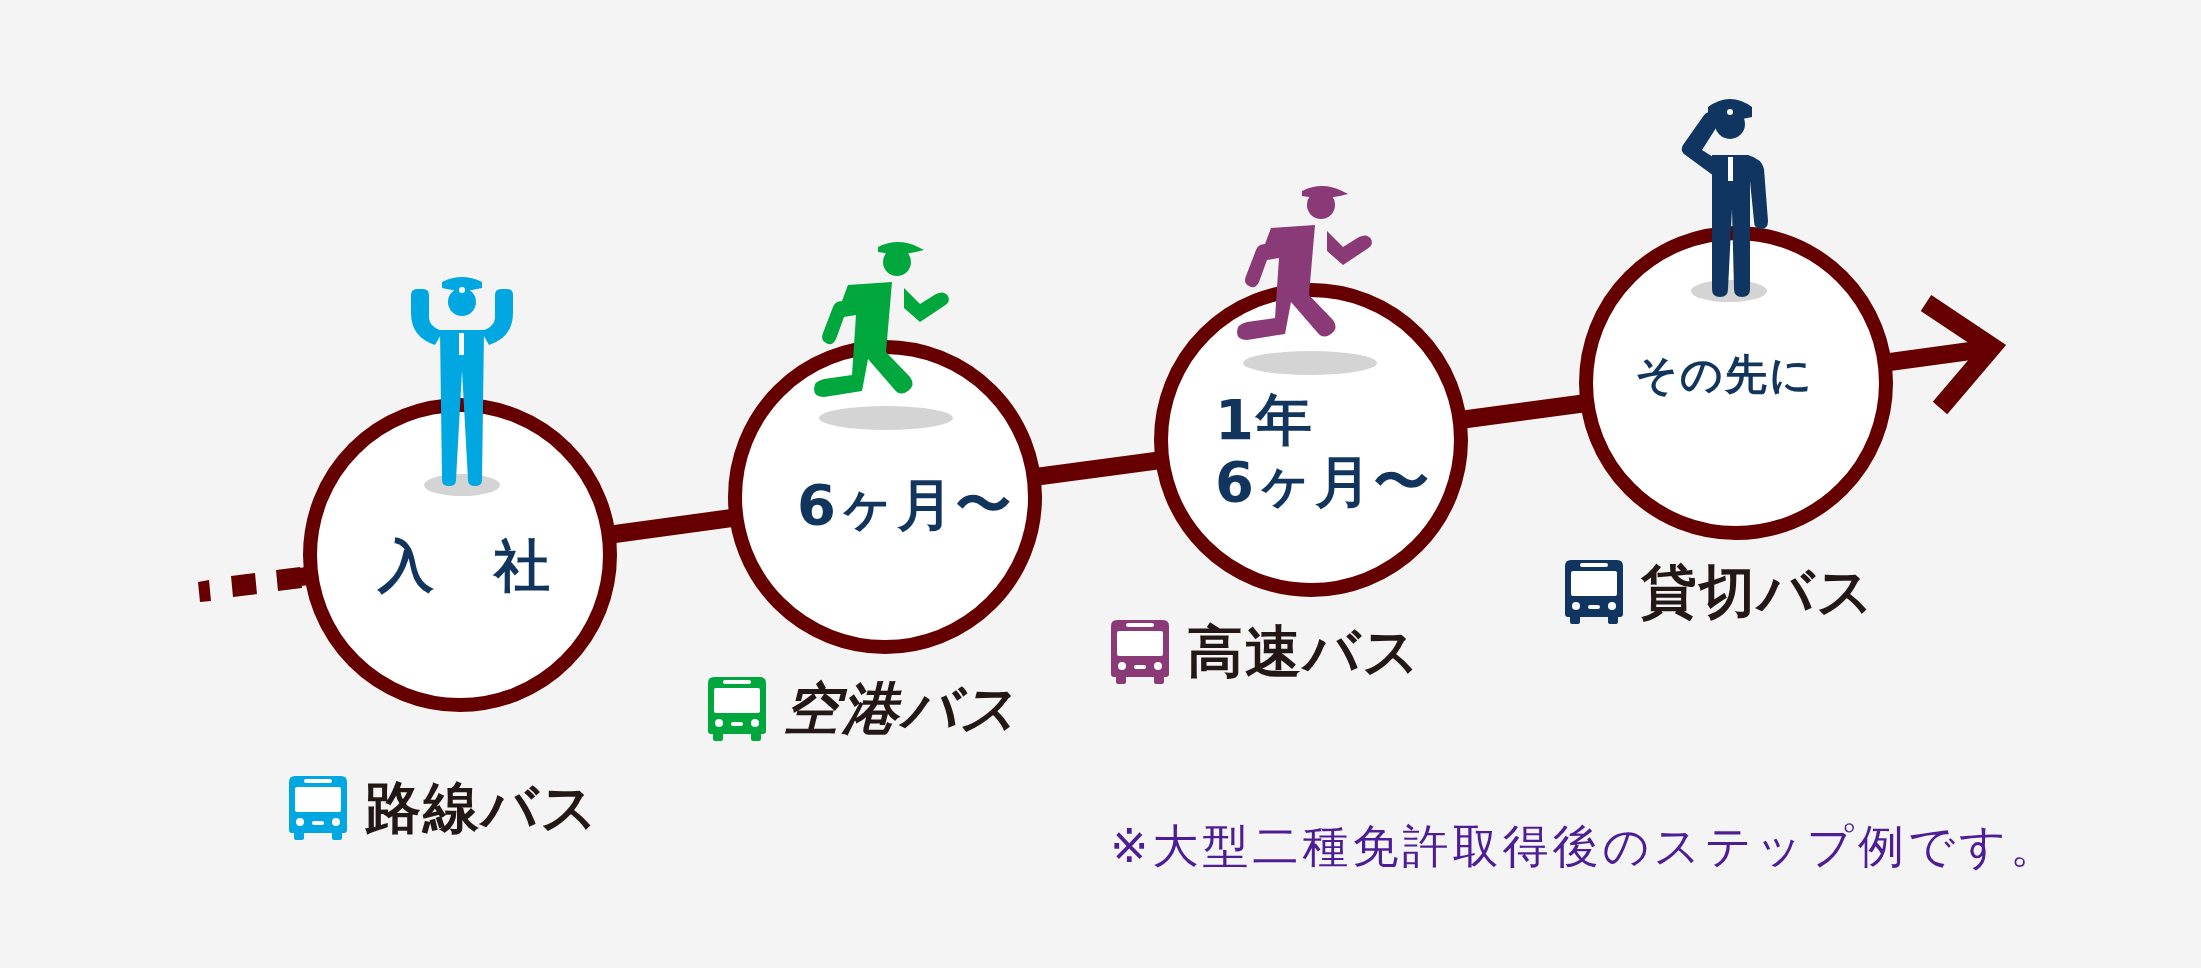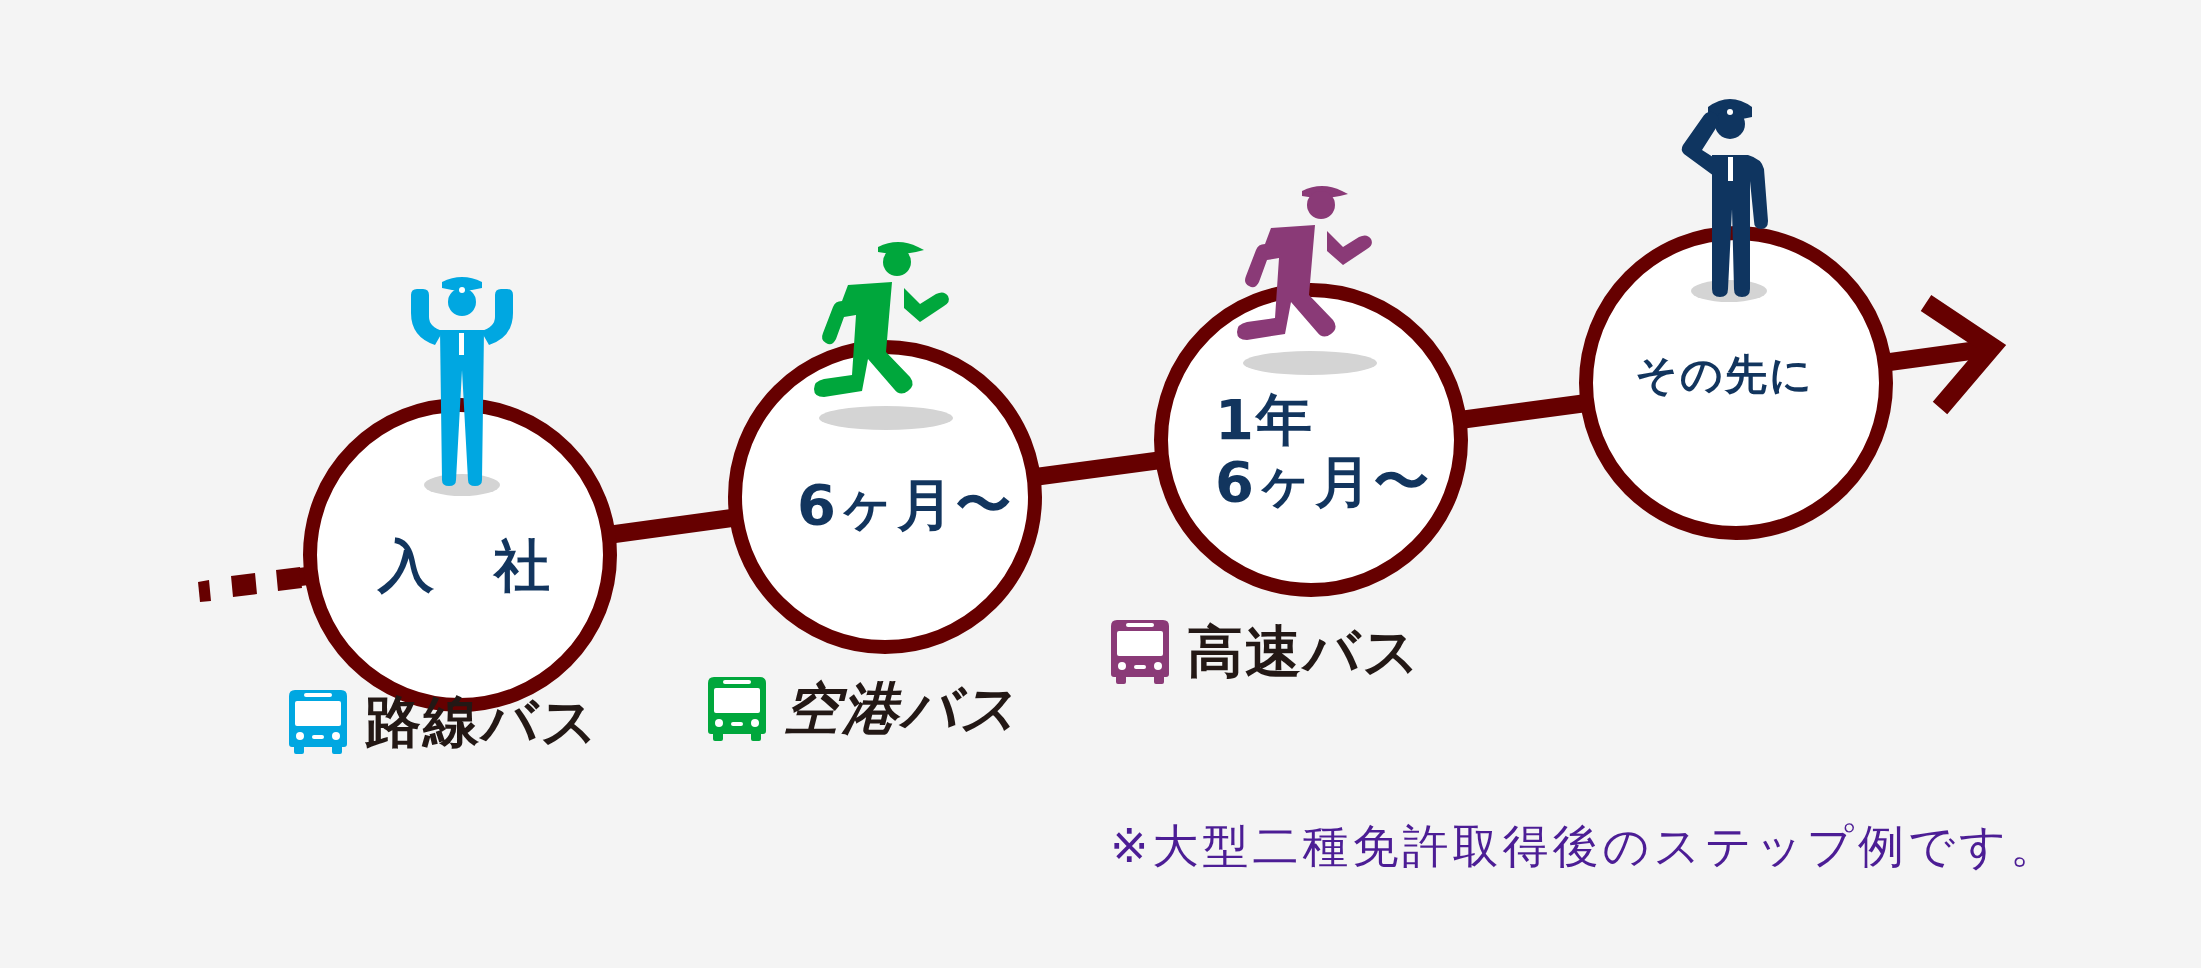--- a/index.html
+++ b/index.html
@@ -80,21 +80,21 @@
       <circle cx="1730" cy="112" r="3" fill="#ffffff"></circle>
     </g>
   </svg>
 
   <div class="circle-text" style="left:378px; top:538px;">入　社</div>
   <div class="circle-text" style="left:797px; top:477px;">6ヶ月〜</div>
   <div class="circle-text" style="left:1215px; top:392px;">1年</div>
   <div class="circle-text" style="left:1215px; top:454px;">6ヶ月〜</div>
   <div class="circle-text" style="left:1635px; top:354px; font-size:42px;">その先に</div>
 
-  <div class="label" style="left:289px; top:690px;">
+  <div class="label" style="left:289px; top:776px;">
     <svg class="bus-icon" width="58" height="64" viewBox="0 0 58 64">
       <path d="M6,0 h46 q6,0 6,6 v48 q0,3 -3,3 h-2 v5 q0,2 -2,2 h-6 q-2,0 -2,-2 v-5 h-28 v5 q0,2 -2,2 h-6 q-2,0 -2,-2 v-5 h-2 q-3,0 -3,-3 v-48 q0,-6 6,-6 z" fill="#00A7E1"></path>
       <rect x="15" y="3" width="28" height="4" rx="2" fill="#fff"></rect>
       <rect x="6" y="11" width="46" height="25" rx="2" fill="#fff"></rect>
       <circle cx="11" cy="46" r="4" fill="#fff"></circle>
         <circle cx="47" cy="46" r="4" fill="#fff"></circle>
       <rect x="23" y="45" width="12" height="4" rx="2" fill="#fff"></rect>
     </svg>
     <span class="label-text">路線バス</span>
   </div>
@@ -116,15 +116,26 @@
       <path d="M6,0 h46 q6,0 6,6 v48 q0,3 -3,3 h-2 v5 q0,2 -2,2 h-6 q-2,0 -2,-2 v-5 h-28 v5 q0,2 -2,2 h-6 q-2,0 -2,-2 v-5 h-2 q-3,0 -3,-3 v-48 q0,-6 6,-6 z" fill="#8A3A77"></path>
       <rect x="15" y="3" width="28" height="4" rx="2" fill="#fff"></rect>
       <rect x="6" y="11" width="46" height="25" rx="2" fill="#fff"></rect>
       <circle cx="11" cy="46" r="4" fill="#fff"></circle>
         <circle cx="47" cy="46" r="4" fill="#fff"></circle>
       <rect x="23" y="45" width="12" height="4" rx="2" fill="#fff"></rect>
     </svg>
     <span class="label-text">高速バス</span>
   </div>
 
+  <div class="label" style="left:1565px; top:560px;">
+    <svg class="bus-icon" width="58" height="64" viewBox="0 0 58 64">
+      <path d="M6,0 h46 q6,0 6,6 v48 q0,3 -3,3 h-2 v5 q0,2 -2,2 h-6 q-2,0 -2,-2 v-5 h-28 v5 q0,2 -2,2 h-6 q-2,0 -2,-2 v-5 h-2 q-3,0 -3,-3 v-48 q0,-6 6,-6 z" fill="#0F3560"></path>
+      <rect x="15" y="3" width="28" height="4" rx="2" fill="#fff"></rect>
+      <rect x="6" y="11" width="46" height="25" rx="2" fill="#fff"></rect>
+      <circle cx="11" cy="46" r="4" fill="#fff"></circle>
+        <circle cx="47" cy="46" r="4" fill="#fff"></circle>
+      <rect x="23" y="45" width="12" height="4" rx="2" fill="#fff"></rect>
+    </svg>
+    <span class="label-text">貸切バス</span>
+  </div>
 
   <div class="footnote">※大型二種免許取得後のステップ例です。</div>
 </div>
 
 </body></html>

